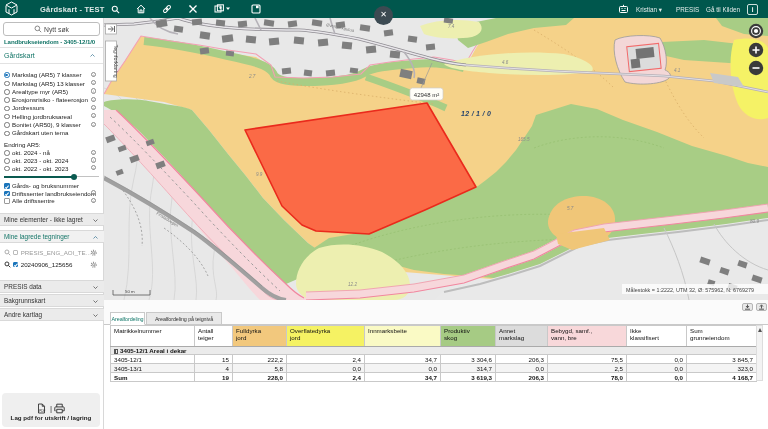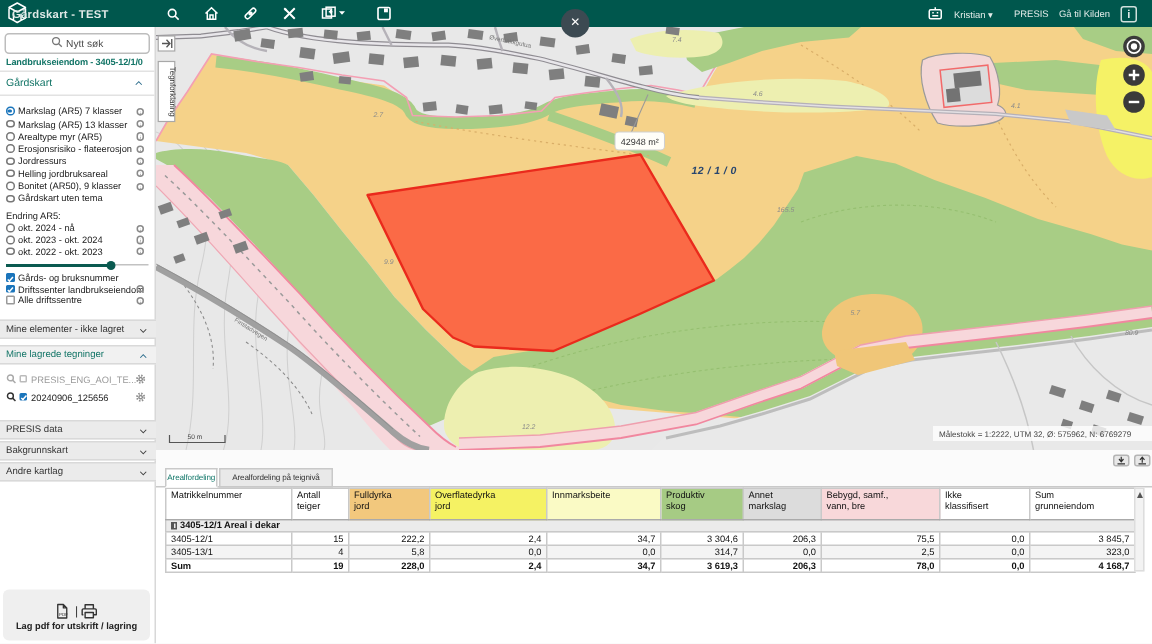--- a/index.html
+++ b/index.html
@@ -1,19 +1,19 @@
 <!DOCTYPE html>
 <html><head><meta charset="utf-8">
 <style>
 *{margin:0;padding:0;box-sizing:border-box}
 html,body{width:768px;height:429px;overflow:hidden;font-family:"Liberation Sans",sans-serif;background:#fff}
 #app{position:relative;width:768px;height:429px}
 
 #hdr{position:absolute;left:0;top:0;width:768px;height:18px;background:#00574d;color:#e9f1ef;z-index:30}
-#hdr .t{position:absolute;left:8px;top:5px;font-size:7.5px;font-weight:bold;letter-spacing:.2px;color:#dfe9e7}
+#hdr .t{position:absolute;left:40px;top:5px;font-size:7.5px;font-weight:bold;letter-spacing:.2px;color:#dfe9e7}
 #hdr svg{position:absolute}
 .htxt{position:absolute;top:6px;font-size:6.3px;color:#e3ecea}
 
 #side{position:absolute;left:0;top:18px;width:104px;height:411px;background:#fff;border-right:1px solid #d8d8d8;z-index:20}
 #sbox{position:absolute;left:3px;top:4px;width:97px;height:14px;border:1px solid #bdbdbd;border-radius:3px;background:#fff;font-size:6.8px;color:#4a4a4a;text-align:center;line-height:13px}
 .teal{color:#137567 !important}
 .srow{position:absolute;left:4px;font-size:6.2px;color:#222;white-space:nowrap}
 .radio{display:inline-block;width:5.5px;height:5.5px;border:1px solid #777;border-radius:50%;vertical-align:-0.8px;margin-right:2.5px;background:#fff}
 .radio.sel{border:1.6px solid #1b75bb;position:relative}
 .radio.sel:after{content:"";position:absolute;left:0.4px;top:0.4px;width:2.4px;height:2.4px;border-radius:50%;background:#1b75bb}

